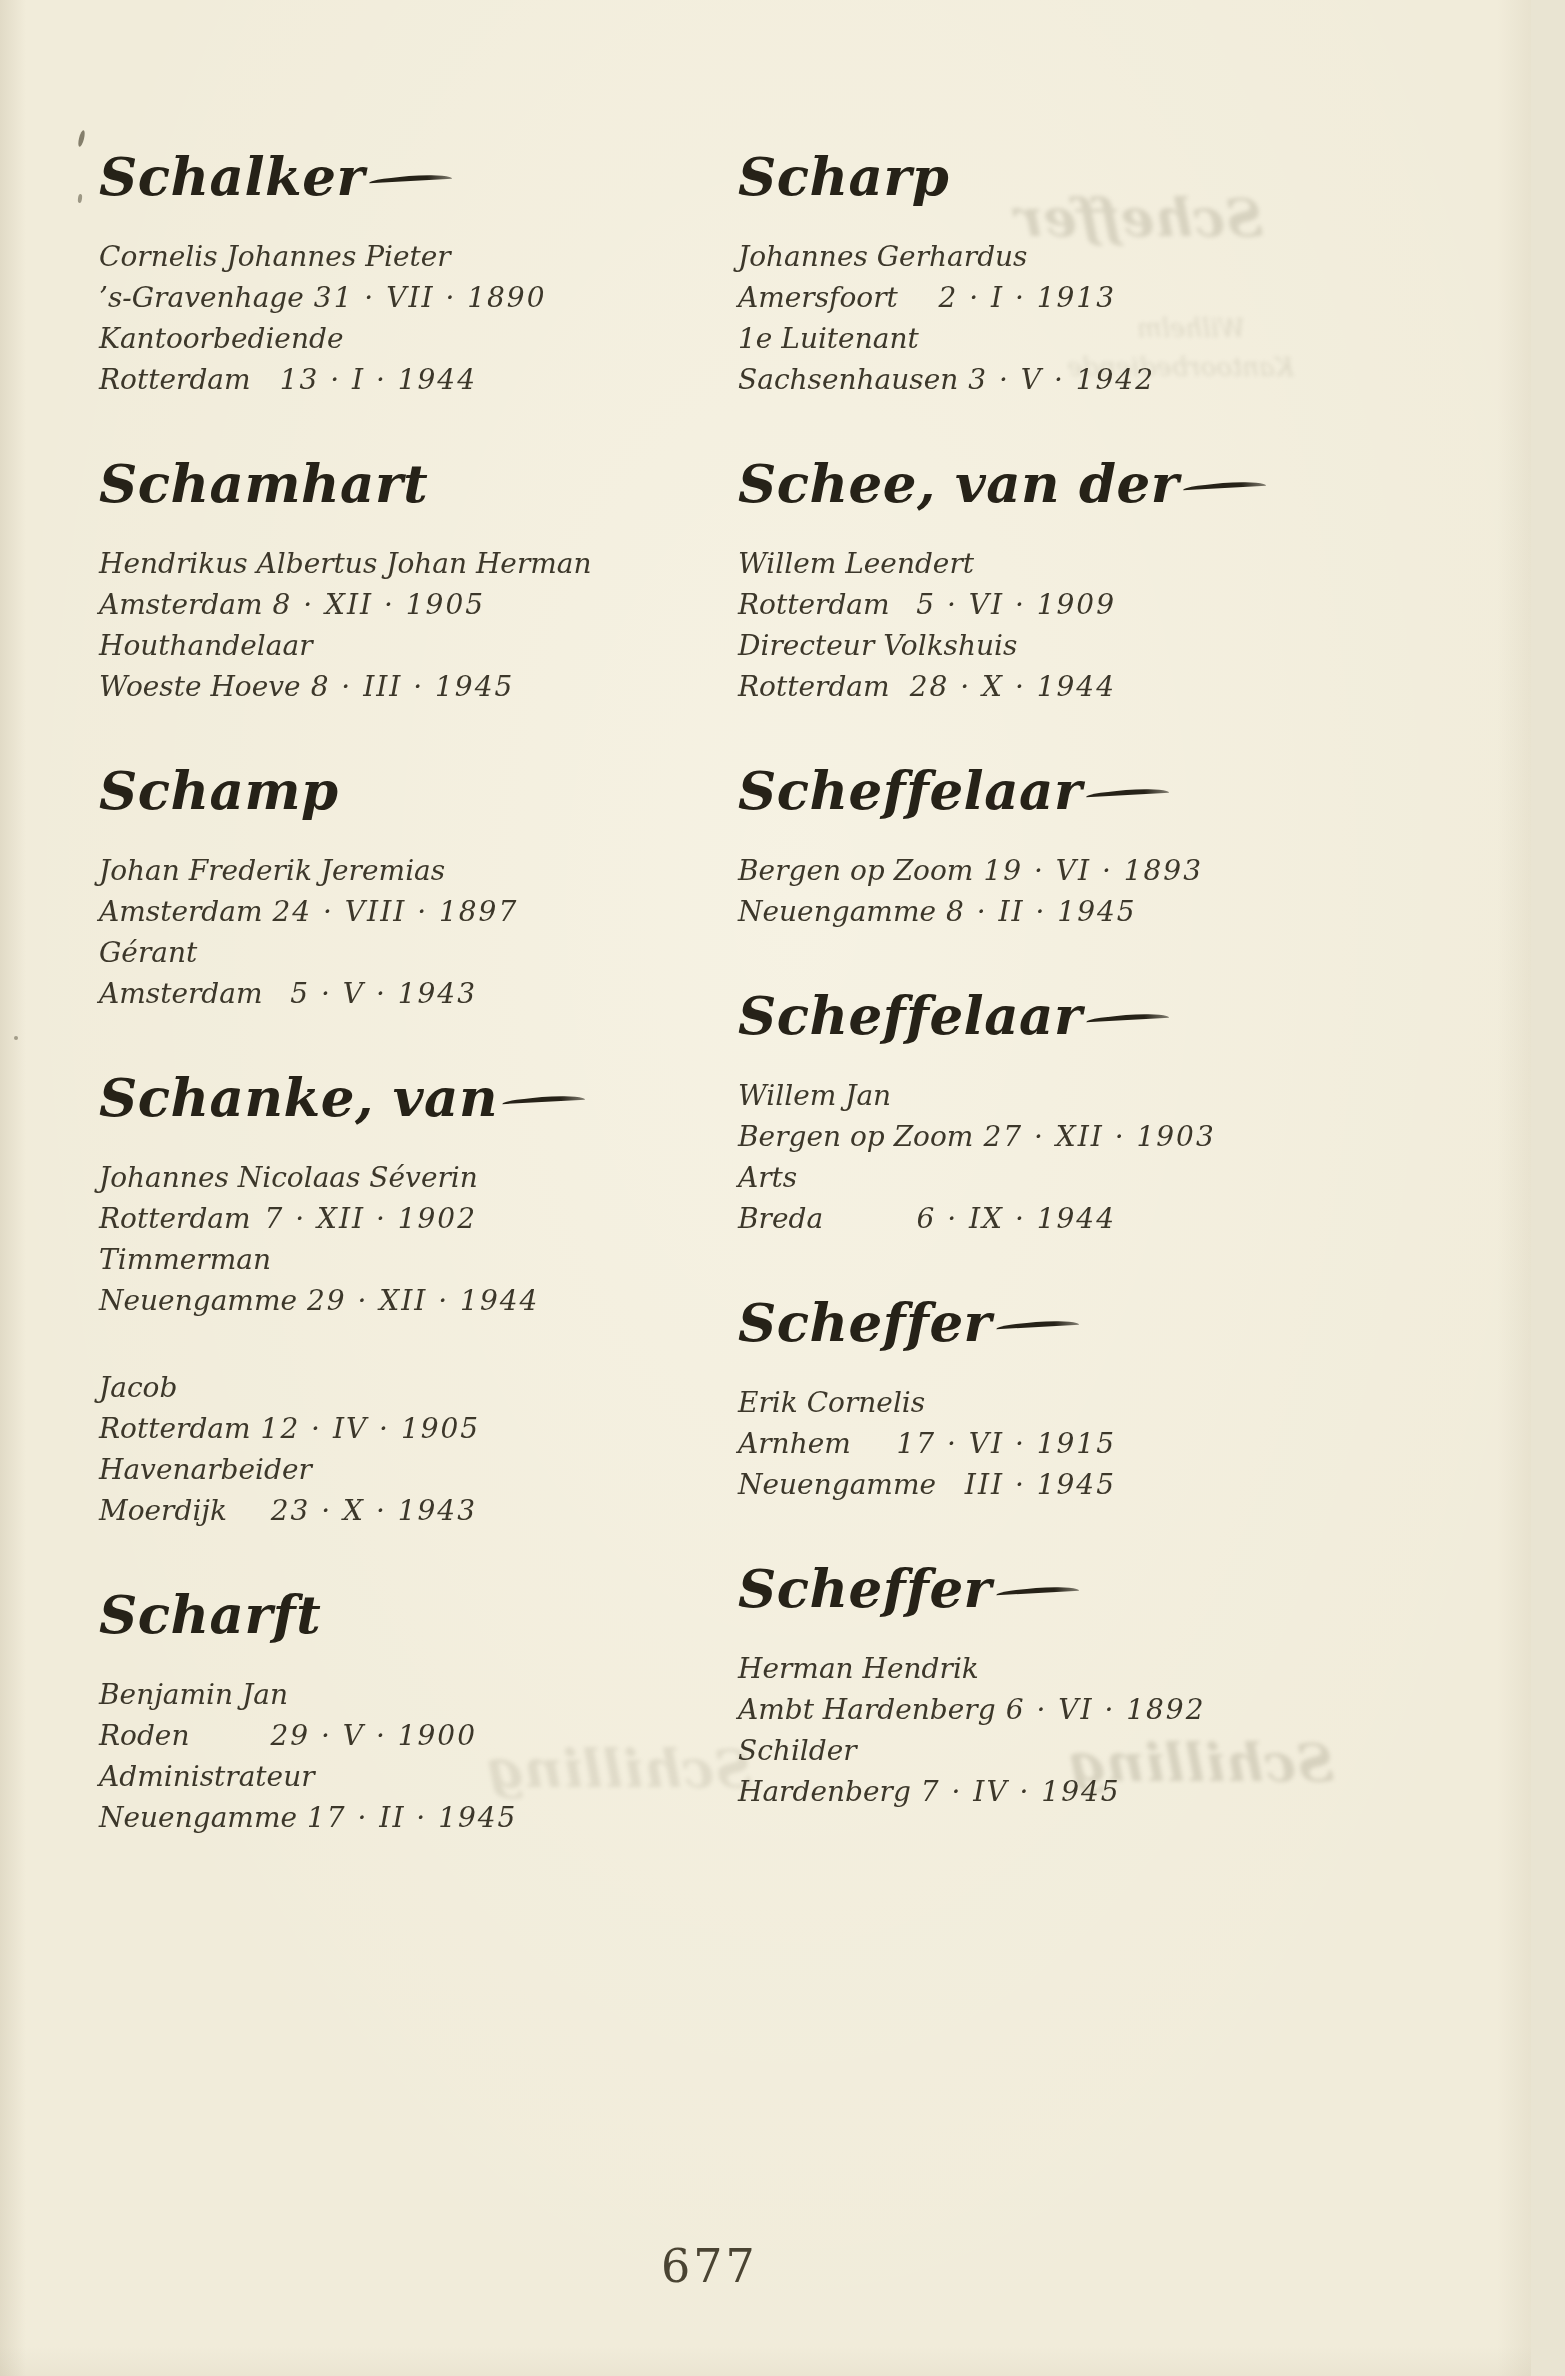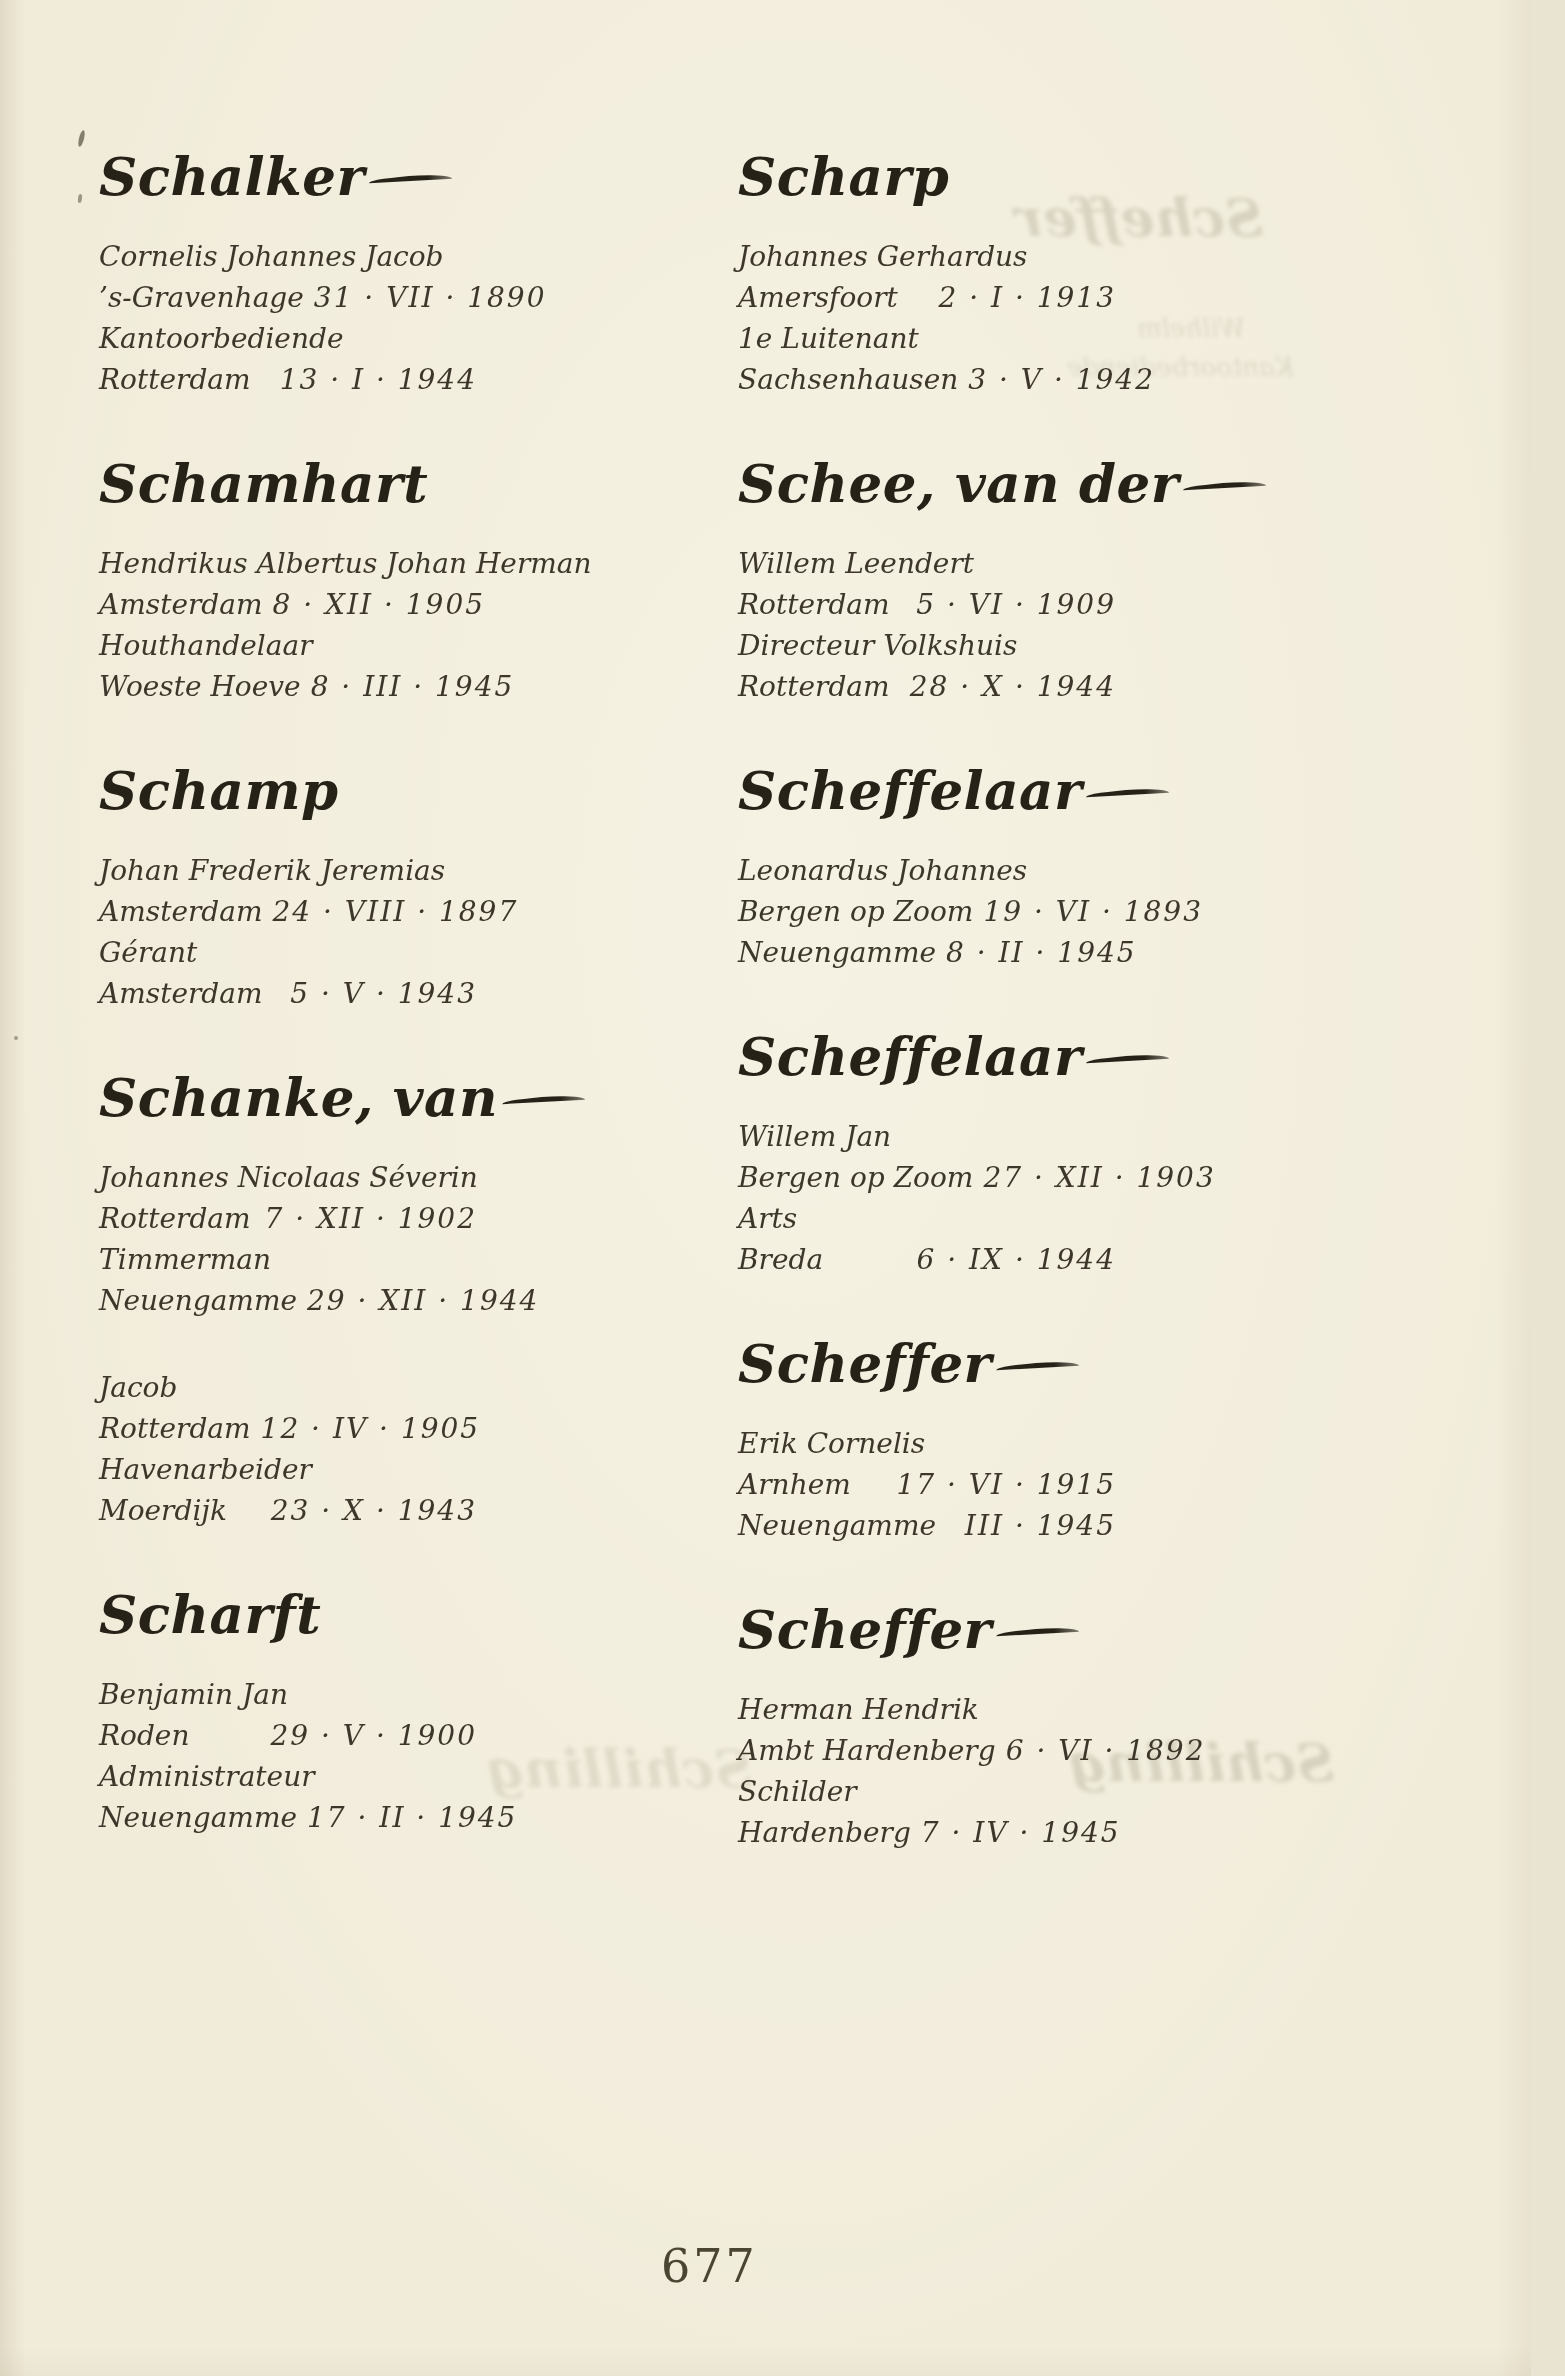--- a/index.html
+++ b/index.html
@@ -76,21 +76,21 @@
 
   <div class="speck s1"></div>
   <div class="speck s2"></div>
   <div class="speck s3"></div>
 
   <div class="column left">
 
     <section class="entry">
       <h2 class="surname swash"><span>Schalker</span><span class="swash-line"></span></h2>
       <div class="lines">
-        <p class="line">Cornelis Johannes Jacob</p>
+        <p class="line">Cornelis Johannes Pieter</p>
         <p class="line pair">
             <span class="place">’s-Gravenhage</span>
             <span class="date">31 · VII · 1890</span>
           </p>
         <p class="line">Kantoorbediende</p>
         <p class="line pair">
             <span class="place">Rotterdam</span>
             <span class="date">13 · I · 1944</span>
           </p>
       </div>
@@ -207,21 +207,20 @@
         <p class="line pair">
             <span class="place">Rotterdam</span>
             <span class="date">28 · X · 1944</span>
           </p>
       </div>
     </section>
 
     <section class="entry">
       <h2 class="surname swash"><span>Scheffelaar</span><span class="swash-line"></span></h2>
       <div class="lines">
-        <p class="line">Leonardus Johannes</p>
         <p class="line pair">
             <span class="place">Bergen op Zoom</span>
             <span class="date">19 · VI · 1893</span>
           </p>
         <p class="line pair">
             <span class="place">Neuengamme</span>
             <span class="date">8 · II · 1945</span>
           </p>
       </div>
     </section>

